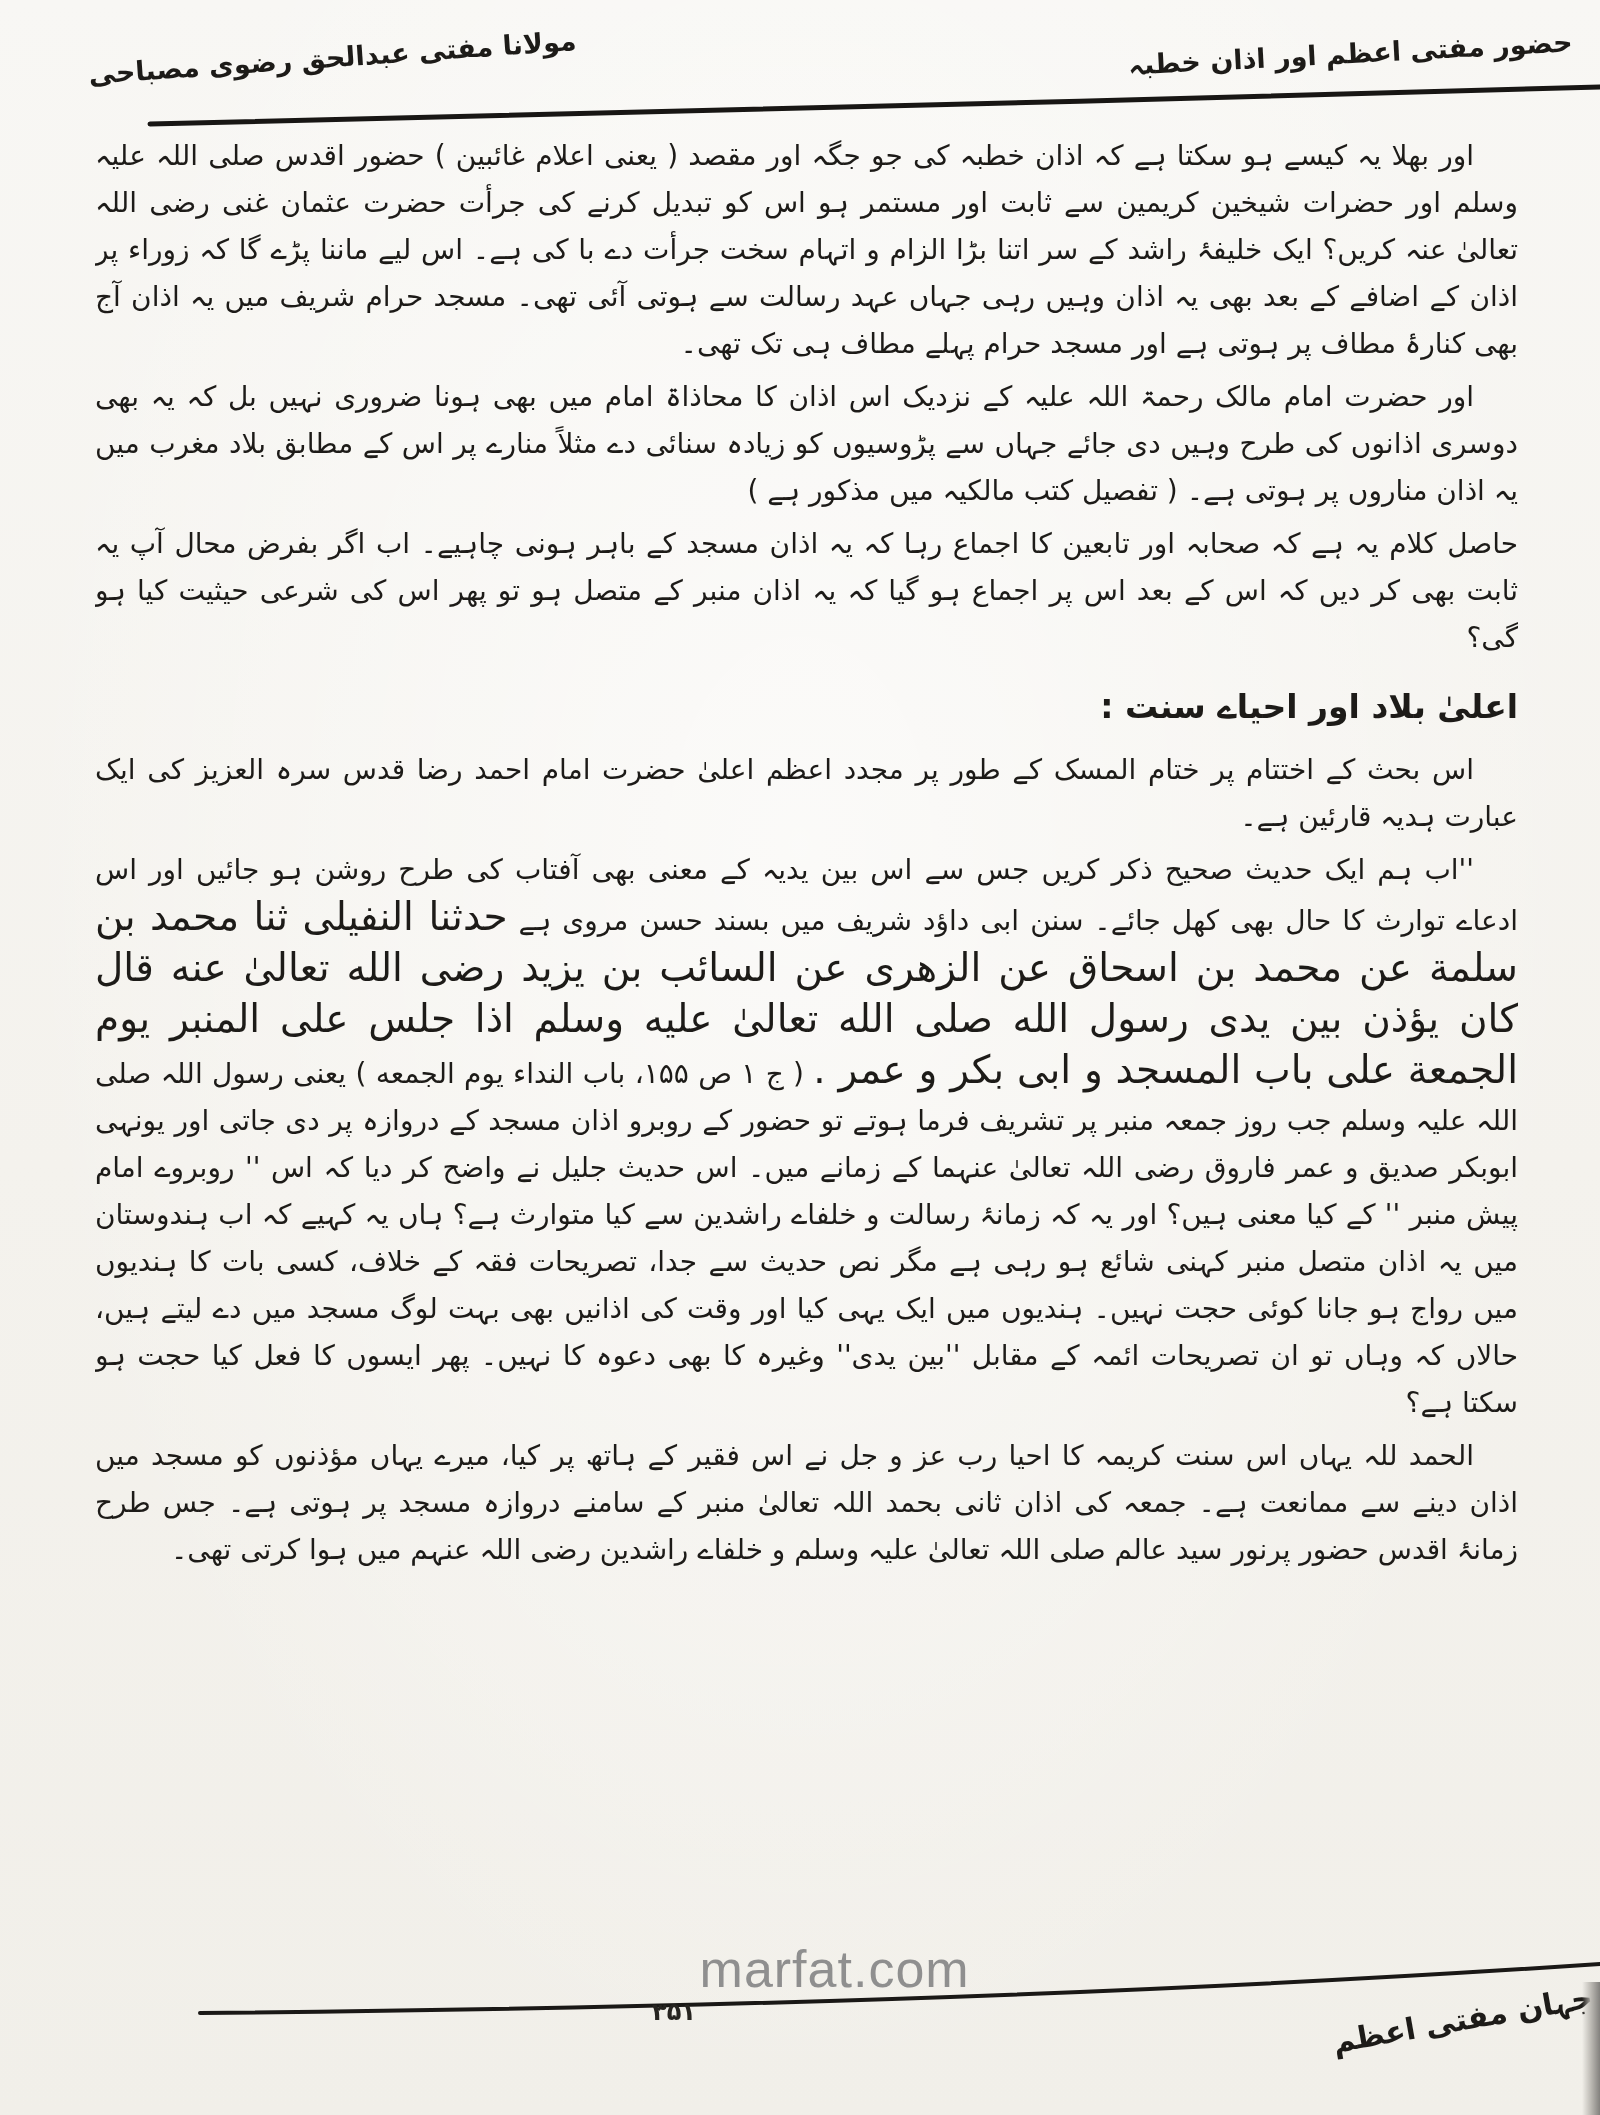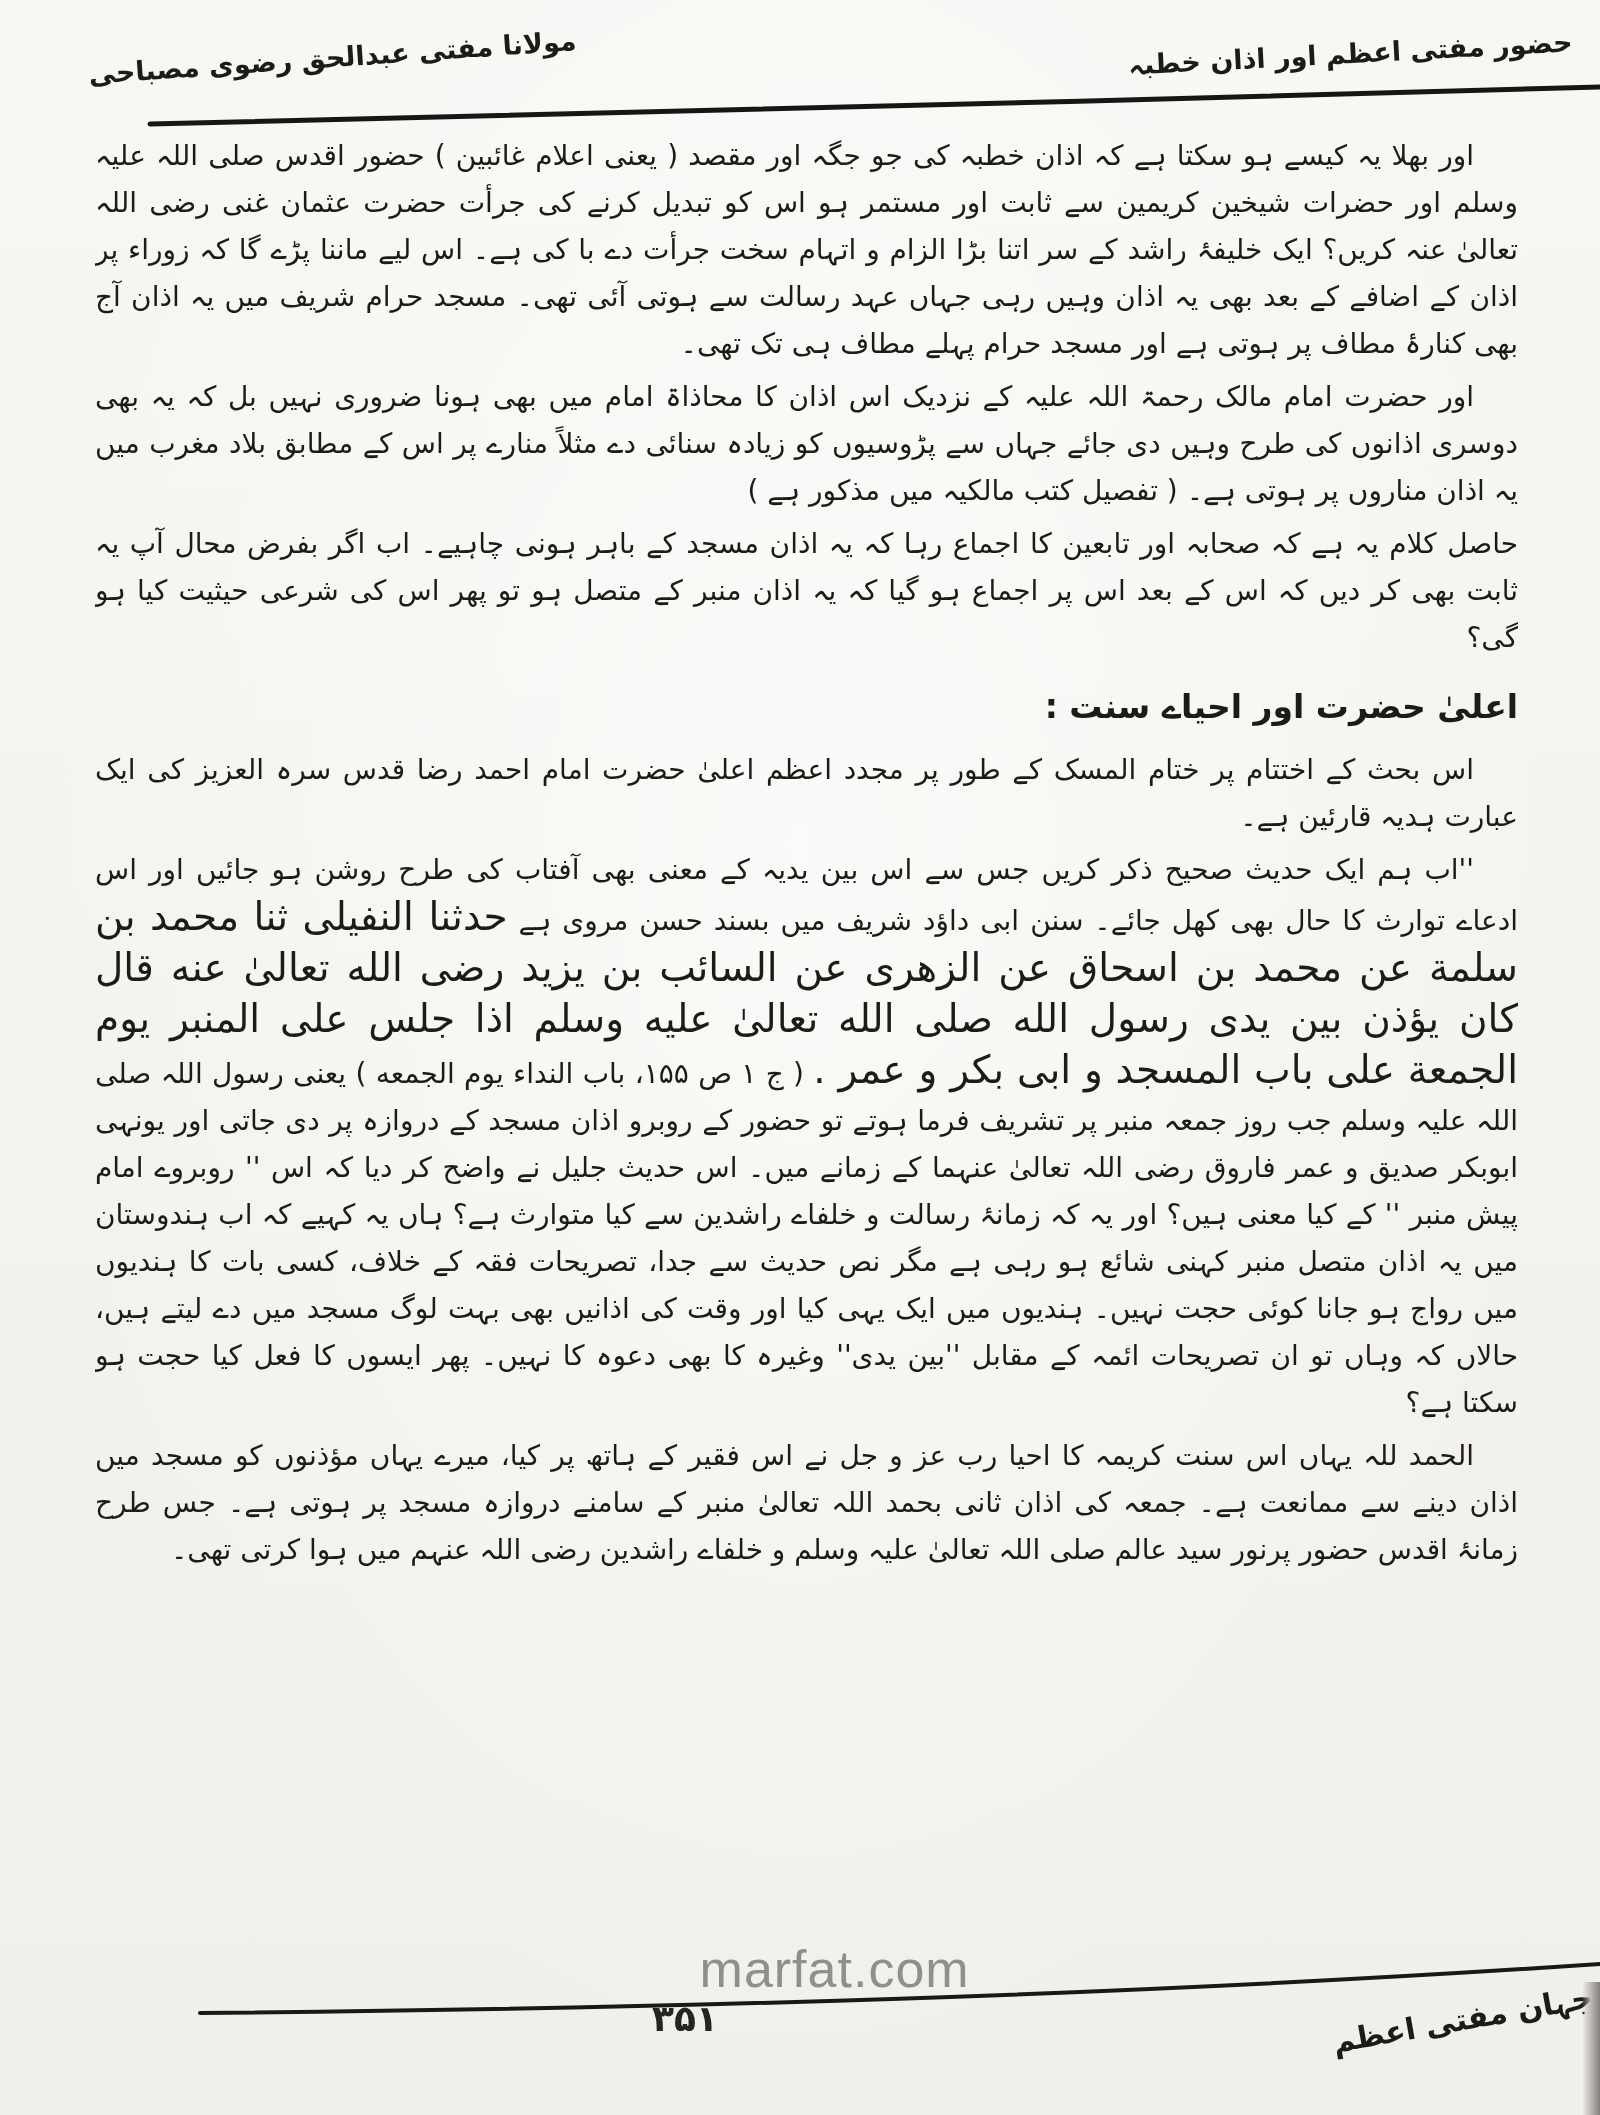--- a/index.html
+++ b/index.html
@@ -41,21 +41,21 @@
   .para.indent{text-indent:44px;}
   .section-heading{
     font-size:33px;font-weight:bold;
     margin:22px 0 16px;
     text-align:right;
   }
   .arabic-bold{font-weight:normal;font-size:39px;}
   
   .page-number{
     position:absolute;left:652px;top:1998px;
-    font-size:36px;font-weight:bold;color:#262420;
+    font-size:24px;font-weight:bold;color:#262420;
   }
   .book-title{
     position:absolute;right:6px;top:2002px;
     font-size:30px;font-weight:bold;
     transform:rotate(-10deg);
     white-space:nowrap;
   }
   .watermark{
     position:absolute;left:50%;top:1939px;transform:translateX(-52%);
     font-family:"Liberation Sans",sans-serif;
@@ -76,21 +76,21 @@
   <div class="hdr-title">حضور مفتی اعظم اور اذان خطبہ</div>
 
   <svg class="rule" width="1600" height="140" viewBox="0 0 1600 140">
     <path d="M150 124 C 560 118, 1120 99, 1600 87" stroke="#181614" stroke-width="5" fill="none" stroke-linecap="round"></path>
   </svg>
 
   <div class="body-text">
     <p class="para indent">اور بھلا یہ کیسے ہو سکتا ہے کہ اذان خطبہ کی جو جگہ اور مقصد ( یعنی اعلام غائبین ) حضور اقدس صلی اللہ علیہ وسلم اور حضرات شیخین کریمین سے ثابت اور مستمر ہو اس کو تبدیل کرنے کی جرأت حضرت عثمان غنی رضی اللہ تعالیٰ عنہ کریں؟ ایک خلیفۂ راشد کے سر اتنا بڑا الزام و اتہام سخت جرأت دے با کی ہے۔ اس لیے ماننا پڑے گا کہ زوراء پر اذان کے اضافے کے بعد بھی یہ اذان وہیں رہی جہاں عہد رسالت سے ہوتی آئی تھی۔ مسجد حرام شریف میں یہ اذان آج بھی کنارۂ مطاف پر ہوتی ہے اور مسجد حرام پہلے مطاف ہی تک تھی۔</p>
     <p class="para indent">اور حضرت امام مالک رحمۃ اللہ علیہ کے نزدیک اس اذان کا محاذاۃ امام میں بھی ہونا ضروری نہیں بل کہ یہ بھی دوسری اذانوں کی طرح وہیں دی جائے جہاں سے پڑوسیوں کو زیادہ سنائی دے مثلاً منارے پر اس کے مطابق بلاد مغرب میں یہ اذان مناروں پر ہوتی ہے۔ ( تفصیل کتب مالکیہ میں مذکور ہے )</p>
     <p class="para">حاصل کلام یہ ہے کہ صحابہ اور تابعین کا اجماع رہا کہ یہ اذان مسجد کے باہر ہونی چاہیے۔ اب اگر بفرض محال آپ یہ ثابت بھی کر دیں کہ اس کے بعد اس پر اجماع ہو گیا کہ یہ اذان منبر کے متصل ہو تو پھر اس کی شرعی حیثیت کیا ہو گی؟</p>
-    <h2 class="section-heading">اعلیٰ حضرت اور احیاے سنت :</h2>
+    <h2 class="section-heading">اعلیٰ بلاد اور احیاے سنت :</h2>
     <p class="para indent">اس بحث کے اختتام پر ختام المسک کے طور پر مجدد اعظم اعلیٰ حضرت امام احمد رضا قدس سرہ العزیز کی ایک عبارت ہدیہ قارئین ہے۔</p>
     <p class="para indent"><span>''اب ہم ایک حدیث صحیح ذکر کریں جس سے اس بین یدیہ کے معنی بھی آفتاب کی طرح روشن ہو جائیں اور اس ادعاے توارث کا حال بھی کھل جائے۔ سنن ابی داؤد شریف میں بسند حسن مروی ہے </span><strong class="arabic-bold">حدثنا النفيلى ثنا محمد بن سلمة عن محمد بن اسحاق عن الزهرى عن السائب بن يزيد رضى الله تعالىٰ عنه قال كان يؤذن بين يدى رسول الله صلى الله تعالىٰ عليه وسلم اذا جلس على المنبر يوم الجمعة على باب المسجد و ابى بكر و عمر .</strong><span> ( ج ۱ ص ۱۵۵، باب النداء يوم الجمعه ) یعنی رسول اللہ صلی اللہ علیہ وسلم جب روز جمعہ منبر پر تشریف فرما ہوتے تو حضور کے روبرو اذان مسجد کے دروازہ پر دی جاتی اور یونہی ابوبکر صدیق و عمر فاروق رضی اللہ تعالیٰ عنہما کے زمانے میں۔ اس حدیث جلیل نے واضح کر دیا کہ اس '' روبروے امام پیش منبر '' کے کیا معنی ہیں؟ اور یہ کہ زمانۂ رسالت و خلفاے راشدین سے کیا متوارث ہے؟ ہاں یہ کہیے کہ اب ہندوستان میں یہ اذان متصل منبر کہنی شائع ہو رہی ہے مگر نص حدیث سے جدا، تصریحات فقہ کے خلاف، کسی بات کا ہندیوں میں رواج ہو جانا کوئی حجت نہیں۔ ہندیوں میں ایک یہی کیا اور وقت کی اذانیں بھی بہت لوگ مسجد میں دے لیتے ہیں، حالاں کہ وہاں تو ان تصریحات ائمہ کے مقابل ''بین یدی'' وغیرہ کا بھی دعوہ کا نہیں۔ پھر ایسوں کا فعل کیا حجت ہو سکتا ہے؟</span></p>
     <p class="para indent"><span>الحمد للہ یہاں اس سنت کریمہ کا احیا رب عز و جل نے اس فقیر کے ہاتھ پر کیا، میرے یہاں مؤذنوں کو مسجد میں اذان دینے سے ممانعت ہے۔ جمعہ کی اذان ثانی بحمد اللہ تعالیٰ منبر کے سامنے دروازہ مسجد پر ہوتی ہے۔ جس طرح زمانۂ اقدس حضور پرنور سید عالم صلی اللہ تعالیٰ علیہ وسلم و خلفاے راشدین رضی اللہ عنہم میں ہوا کرتی تھی۔ </span></p>
   </div>
 
   <svg class="rule" width="1600" height="2115" viewBox="0 0 1600 2115" style="top:0;">
     <path d="M200 2013 C 660 2009, 1140 1995, 1600 1964" stroke="#1a1816" stroke-width="4" fill="none" stroke-linecap="round"></path>
   </svg>
 
   <div class="page-number">۳۵۱</div>

